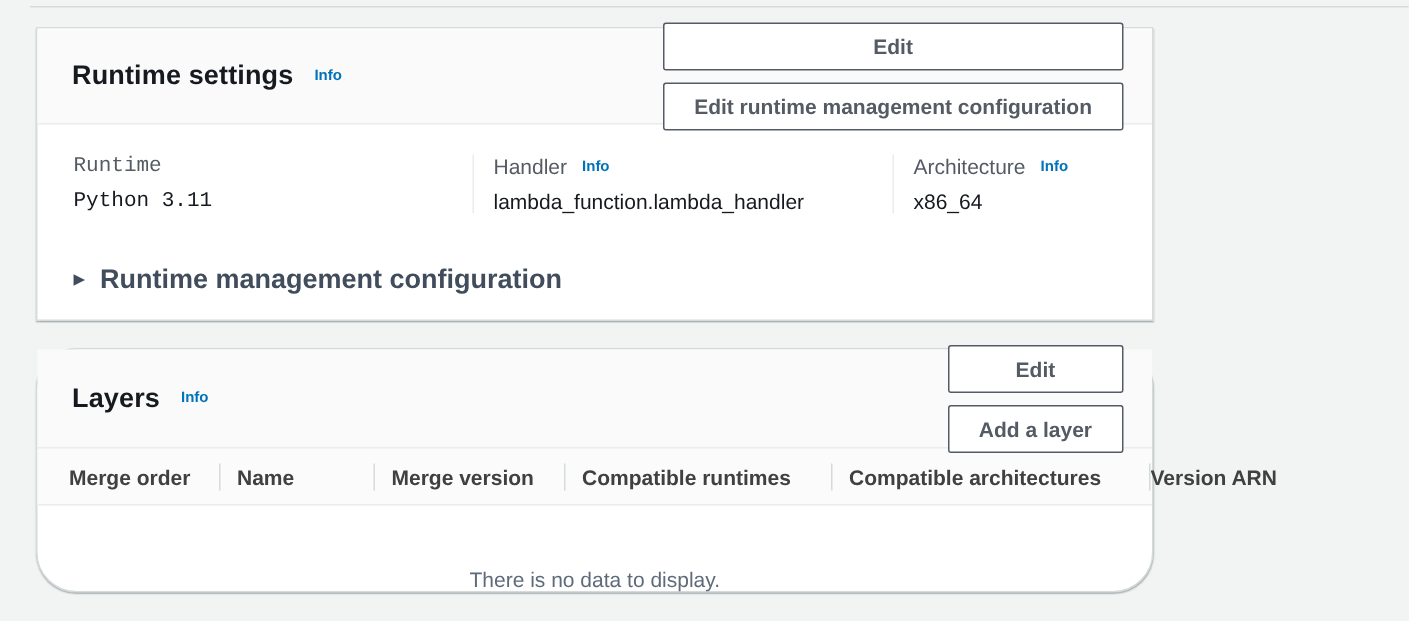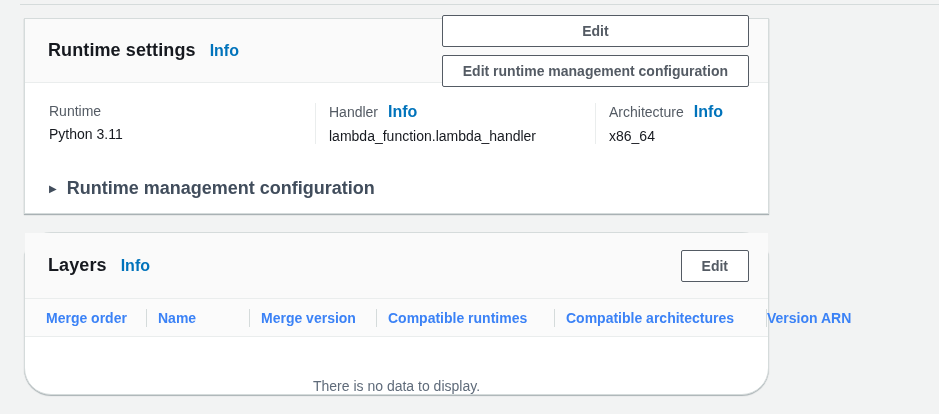--- a/index.html
+++ b/index.html
@@ -39,21 +39,21 @@
   .card-layers  .card-header { height: 65px; }
 
   .title-group { display: flex; align-items: center; }
   .section-title {
     font-size: 18px;
     font-weight: 700;
     color: #16191f;
     letter-spacing: 0.1px;
   }
   .info-link {
-    font-size: 16px;
+    font-size: 10px;
     font-weight: 700;
     color: #0073bb;
     text-decoration: none;
     margin-left: 14px;
     cursor: pointer;
   }
   .actions { display: flex; gap: 8px; flex-direction: column; }
   .btn {
     display: inline-block;
     background: #ffffff;
@@ -69,21 +69,21 @@
     cursor: pointer;
     white-space: nowrap;
   }
 
   
   .fields-row {
     display: flex;
     padding: 20px 0 18px 0;
   }
   .field-col { padding-left: 24px; }
-  .field-col.c1 { width: 290px; }
+  .field-col.c1 { width: 290px; font-family: Liberation Mono, monospace; }
   .field-col.c2 { width: 280px; border-left: 1px solid #eaeded; padding-left: 13px; }
   .field-col.c3 { flex: 1; border-left: 1px solid #eaeded; padding-left: 13px; }
   .field-label-row { display: flex; align-items: center; }
   .field-label { font-size: 14px; color: #545b64; }
   .field-label-row .info-link { margin-left: 10px; }
   .field-value { font-size: 14px; color: #16191f; margin-top: 7px; }
 
   .expander {
     display: flex;
     align-items: center;
@@ -110,21 +110,21 @@
     height: 39px;
     align-items: center;
     border-top: 1px solid #eaeded;
     border-bottom: 1px solid #eaeded;
     background: #fbfbfb;
   }
   .th-cell {
     position: relative;
     font-size: 14px;
     font-weight: 700;
-    color: #3b82f6;
+    color: #404040;
     padding-left: 21px;
     white-space: nowrap;
   }
   .th-cell + .th-cell { padding-left: 12px; }
   .th-cell.last { padding-left: 1px; }
   .th-cell + .th-cell::before {
     content: "";
     position: absolute;
     left: 0;
     top: 50%;
@@ -188,20 +188,21 @@
 </section>
 
 <section class="card card-layers">
   <div class="card-header">
     <div class="title-group">
       <h2 class="section-title">Layers</h2>
       <a class="info-link">Info</a>
     </div>
     <div class="actions">
       <button class="btn">Edit</button>
+      <button class="btn">Add a layer</button>
     </div>
   </div>
 
   <div class="table-header-row">
     <div class="th-cell">Merge order</div>
     <div class="th-cell">Name</div>
     <div class="th-cell">Merge version</div>
     <div class="th-cell">Compatible runtimes</div>
     <div class="th-cell">Compatible architectures</div>
     <div class="th-cell last">Version ARN</div>

